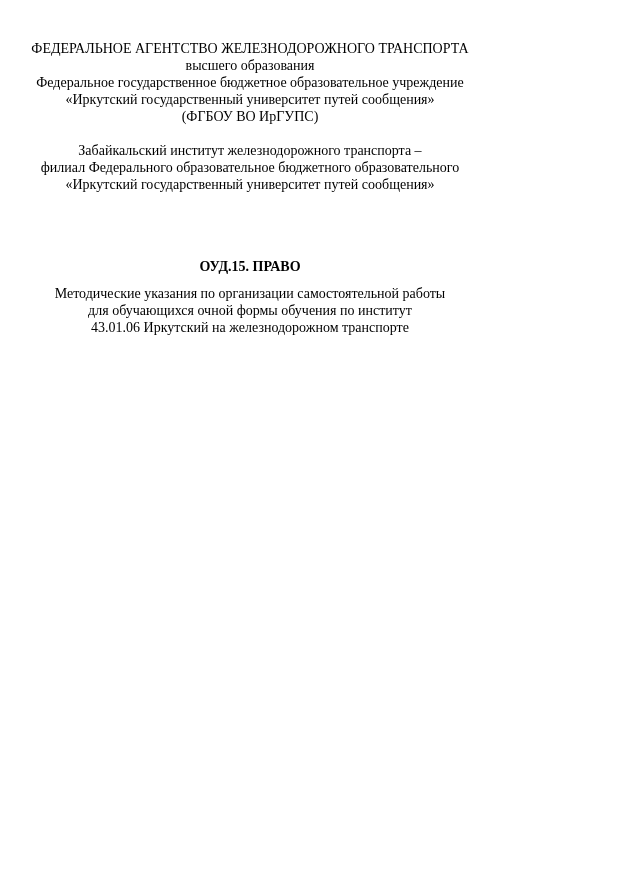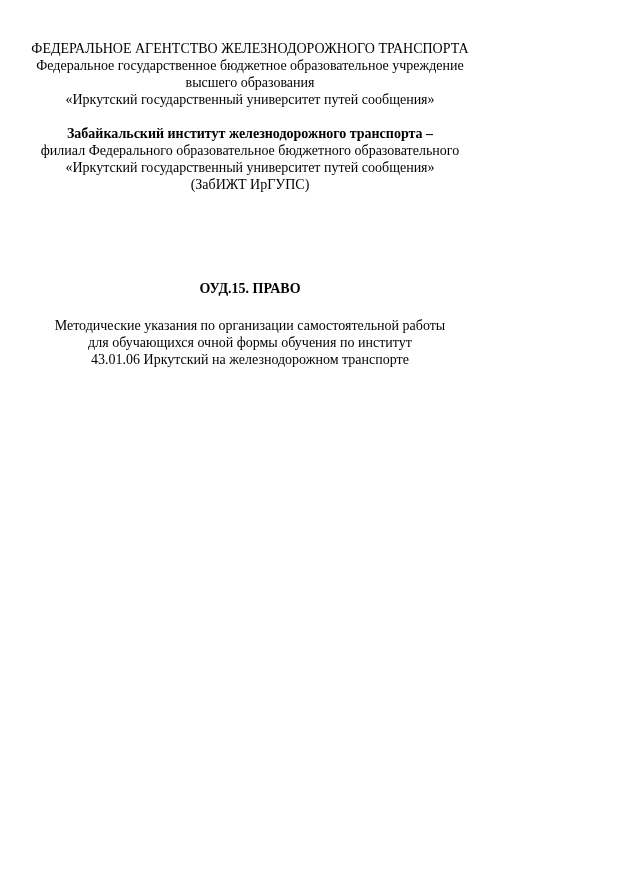--- a/index.html
+++ b/index.html
@@ -18,50 +18,50 @@
     line-height: 17px;
     text-align: center;
     box-sizing: border-box;
     padding-top: 40px;
     overflow: hidden;
   }
   .line {
     white-space: nowrap;
   }
   .bold {
-    font-weight: bold;
+    font-weight: normal;
   }
   .block-institute {
     margin-top: 17px;
   }
   .doc-title {
-    margin-top: 87px;
+    margin-top: 65px;
     font-weight: bold;
   }
   .block-subtitle {
-    margin-top: 20px;
+    margin-top: 10px;
   }
 </style>
 </head>
 <body>
 
 <div class="page">
 
   <div class="block-agency">
     <div class="line">ФЕДЕРАЛЬНОЕ АГЕНТСТВО ЖЕЛЕЗНОДОРОЖНОГО ТРАНСПОРТА</div>
+    <div class="line">высшего образования</div>
     <div class="line">Федеральное государственное бюджетное образовательное учреждение</div>
-    <div class="line">высшего образования</div>
     <div class="line">«Иркутский государственный университет путей сообщения»</div>
+    <div class="line">(ФГБОУ ВО ИрГУПС)</div>
   </div>
 
   <div class="block-institute">
     <div class="line bold">Забайкальский институт железнодорожного транспорта –</div>
     <div class="line">филиал Федерального образовательное бюджетного образовательного</div>
     <div class="line">«Иркутский государственный университет путей сообщения»</div>
-    <div class="line">(ЗабИЖТ ИрГУПС)</div>
   </div>
 
   <div class="doc-title line">ОУД.15. ПРАВО</div>
 
   <div class="block-subtitle">
     <div class="line">Методические указания по организации самостоятельной работы</div>
     <div class="line">для обучающихся очной формы обучения по институт</div>
     <div class="line">43.01.06 Иркутский на железнодорожном транспорте</div>
   </div>
 

